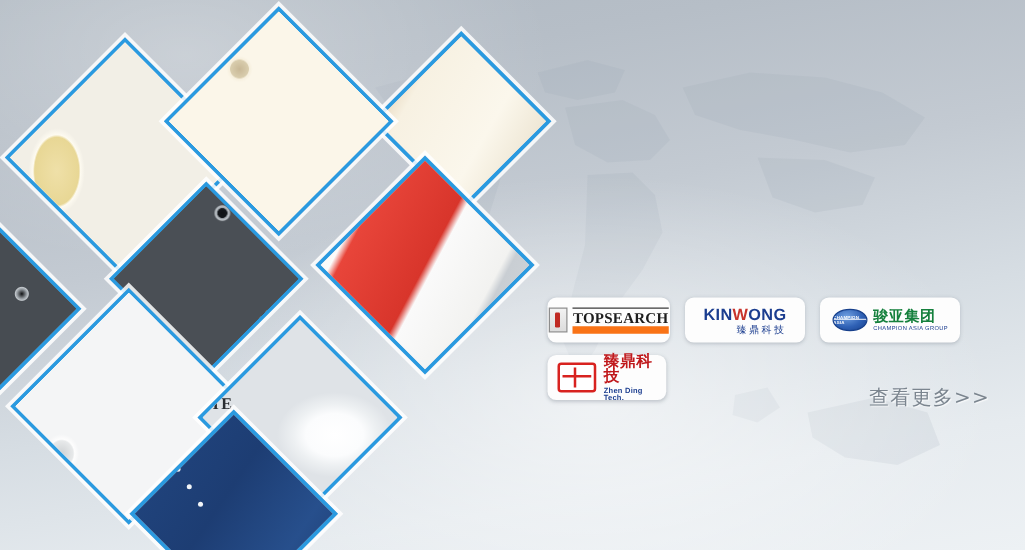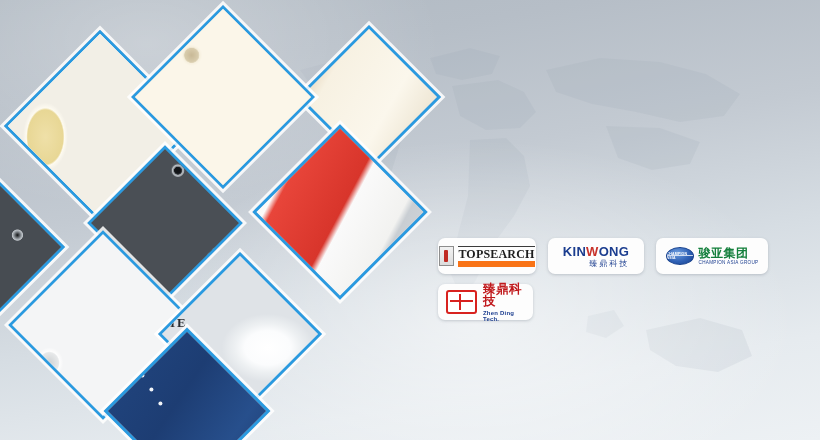--- a/index.html
+++ b/index.html
@@ -298,14 +298,15 @@
             <span class="zd-mark"></span>
             <span class="zd-txt">
               <span class="zd-cn" style="display:block">臻鼎科技</span>
               <span class="zd-en" style="display:block">Zhen Ding Tech.</span>
             </span>
           </div>
         </div>
       </div>
     </div>
 
+    <div class="more">查看更多&gt;&gt;</div>
   </div>
 </div>
 
 </body></html>

